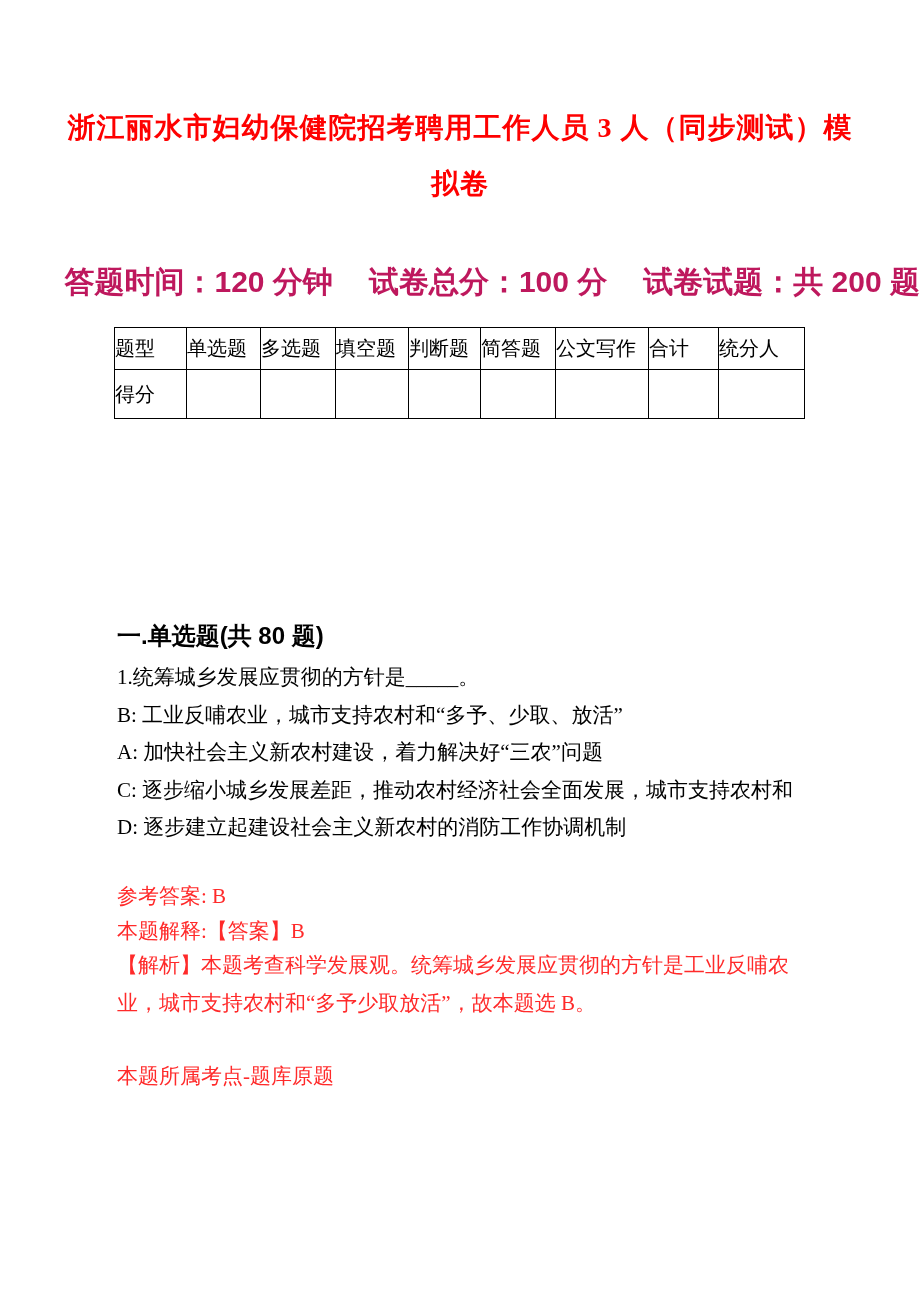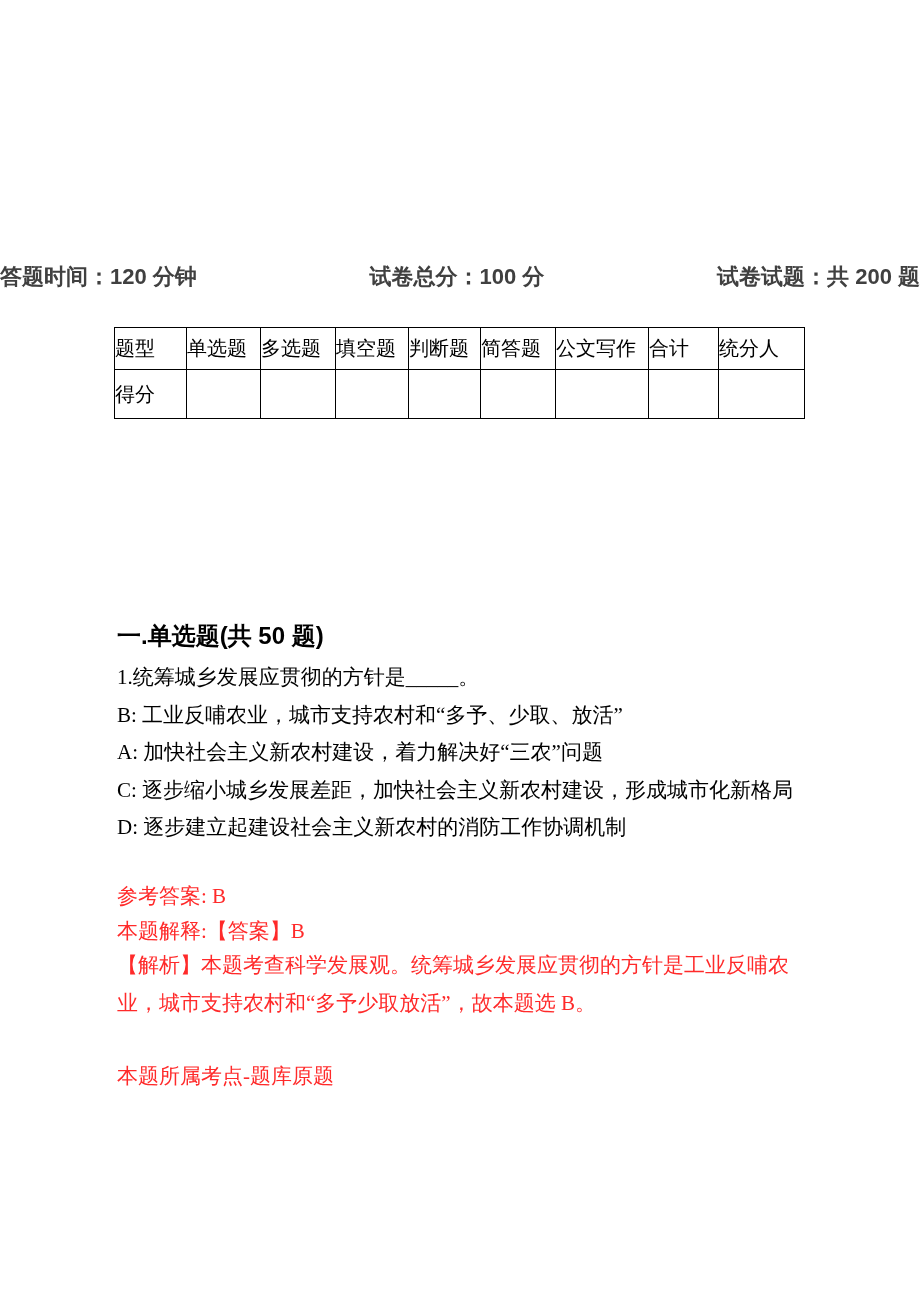--- a/index.html
+++ b/index.html
@@ -26,26 +26,26 @@
     font-size: 28px;
     line-height: 56px;
     letter-spacing: 1px;
   }
   .exam-info {
     position: absolute;
     top: 262px;
     left: 0;
     right: 0;
     display: flex;
-    justify-content: space-between;
+    justify-content: flex-end;
     gap: 36px;
     font-family: "Liberation Sans", "DejaVu Sans", sans-serif;
     font-weight: bold;
-    font-size: 22px;
-    color: #404040;
+    font-size: 30px;
+    color: #be185d;
     white-space: nowrap;
   }
   table.score-table {
     position: absolute;
     top: 327px;
     left: 114px;
     border-collapse: collapse;
     table-layout: fixed;
   }
   table.score-table th,
@@ -98,20 +98,21 @@
     width: 694px;
     font-size: 21px;
     line-height: 37.5px;
   }
   #topic-source { top: 1062px; }
 </style>
 </head>
 <body>
 
 <div class="doc-title">
+  <div>浙江丽水市妇幼保健院招考聘用工作人员 3 人（同步测试）模拟卷</div>
 </div>
 
 <div class="exam-info">
   <span>答题时间：120 分钟</span>
   <span>试卷总分：100 分</span>
   <span>试卷试题：共 200 题</span>
 </div>
 
 <table class="score-table">
   <colgroup>
@@ -144,27 +145,27 @@
     <td></td>
     <td></td>
     <td></td>
     <td></td>
     <td></td>
     <td></td>
   </tr>
 </tbody>
   </table>
 
-<div class="section-heading">一.单选题(共 50 题)</div>
+<div class="section-heading">一.单选题(共 80 题)</div>
 
 <div class="question-block">
   <div>1.统筹城乡发展应贯彻的方针是_____。</div>
   <div>B: 工业反哺农业，城市支持农村和“多予、少取、放活”</div>
   <div>A: 加快社会主义新农村建设，着力解决好“三农”问题</div>
-  <div>C: 逐步缩小城乡发展差距，加快社会主义新农村建设，形成城市化新格局</div>
+  <div>C: 逐步缩小城乡发展差距，推动农村经济社会全面发展，城市支持农村和</div>
   <div>D: 逐步建立起建设社会主义新农村的消防工作协调机制</div>
 </div>
 
 <div id="ref-answer" class="answer-line red">参考答案: B</div>
 
 <div id="explain-line" class="answer-line red">本题解释:【答案】B</div>
 
 <div class="analysis red">【解析】本题考查科学发展观。统筹城乡发展应贯彻的方针是工业反哺农业，城市支持农村和“多予少取放活”，故本题选 B。</div>
 
 <div id="topic-source" class="answer-line red">本题所属考点-题库原题</div>

